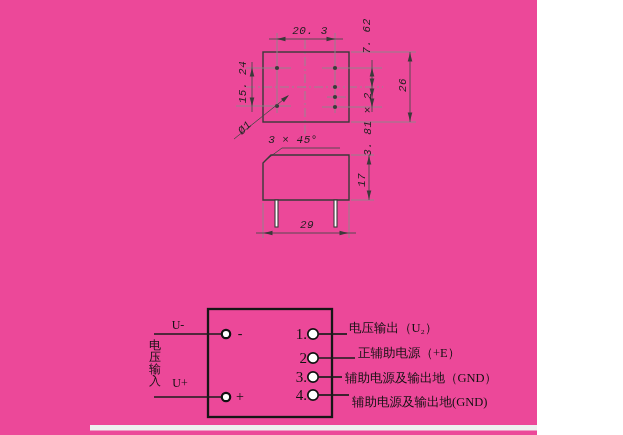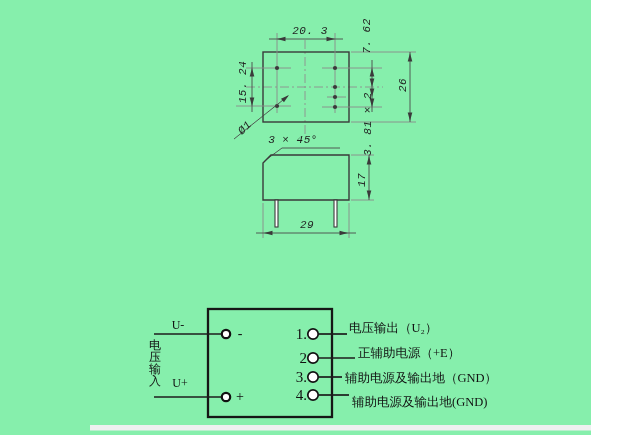--- a/index.html
+++ b/index.html
@@ -1,16 +1,16 @@
 <!DOCTYPE html>
 <html><head>
 <meta charset="utf-8">
 <style>
   html,body{margin:0;padding:0;background:#ffffff;}
-  .canvas{position:relative;width:591px;height:435px;background:#86efac;overflow:hidden;
+  .canvas{position:relative;width:537px;height:435px;background:#ec4899;overflow:hidden;
           font-family:"Liberation Sans",sans-serif;}
   svg{position:absolute;left:0;top:0;}
   .dimtxt{font-family:"Liberation Mono","DejaVu Sans Mono",monospace;
           font-style:italic;font-size:11px;fill:#1f1f1f;letter-spacing:0.5px;}
   .cjk{font-family:"Liberation Serif","DejaVu Serif",serif;fill:#111;font-size:12.5px;}
   .cjk-v{font-family:"Liberation Serif","DejaVu Serif",serif;fill:#111;font-size:12px;}
   .term{font-family:"Liberation Serif","DejaVu Serif",serif;fill:#111;font-size:12px;}
   .pinnum{font-family:"Liberation Serif","DejaVu Serif",serif;fill:#111;font-size:15px;}
   .sign{font-family:"Liberation Serif","DejaVu Serif",serif;fill:#111;font-size:14px;}
   .thin{stroke:#8a8a8a;stroke-width:0.9;}

